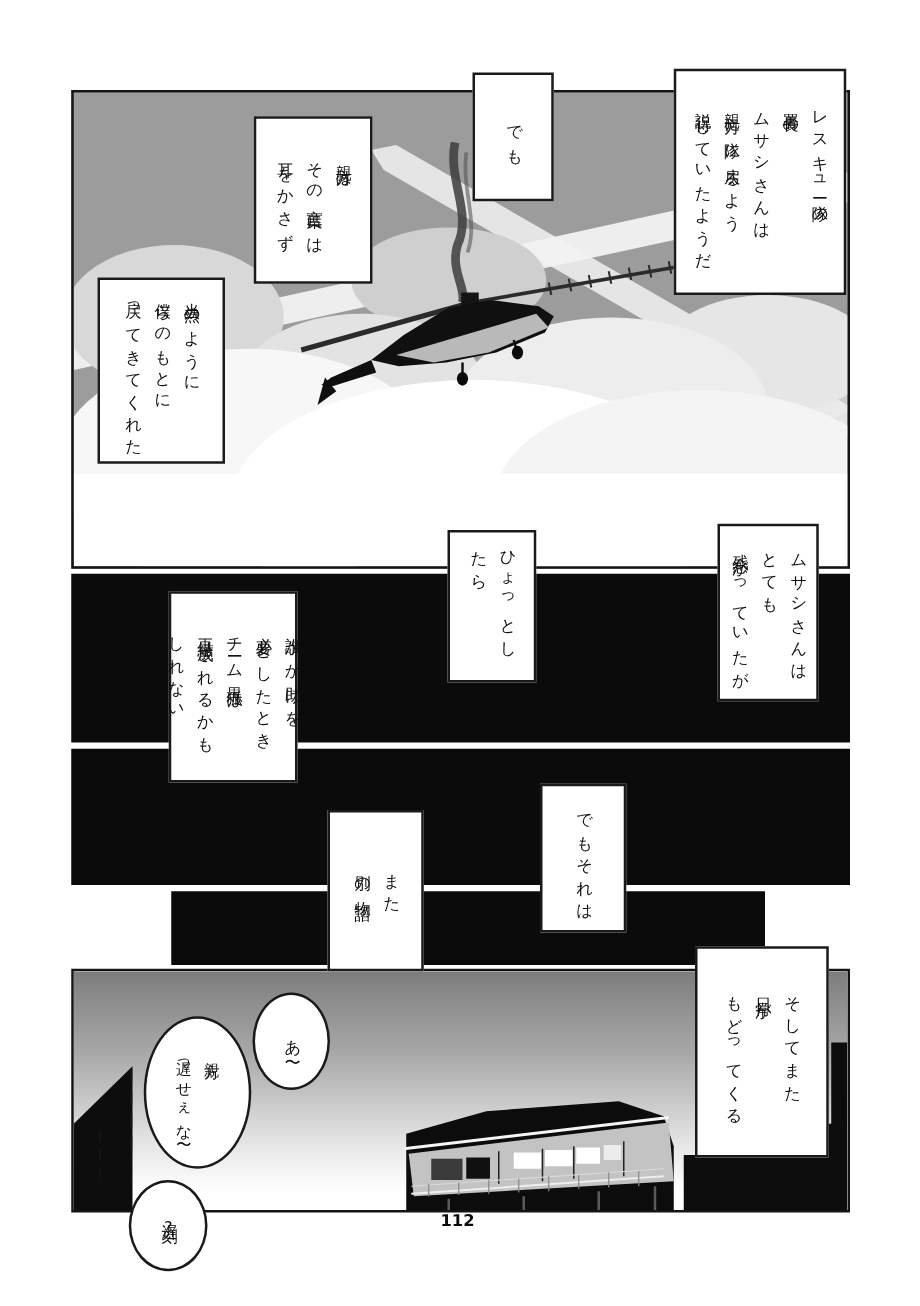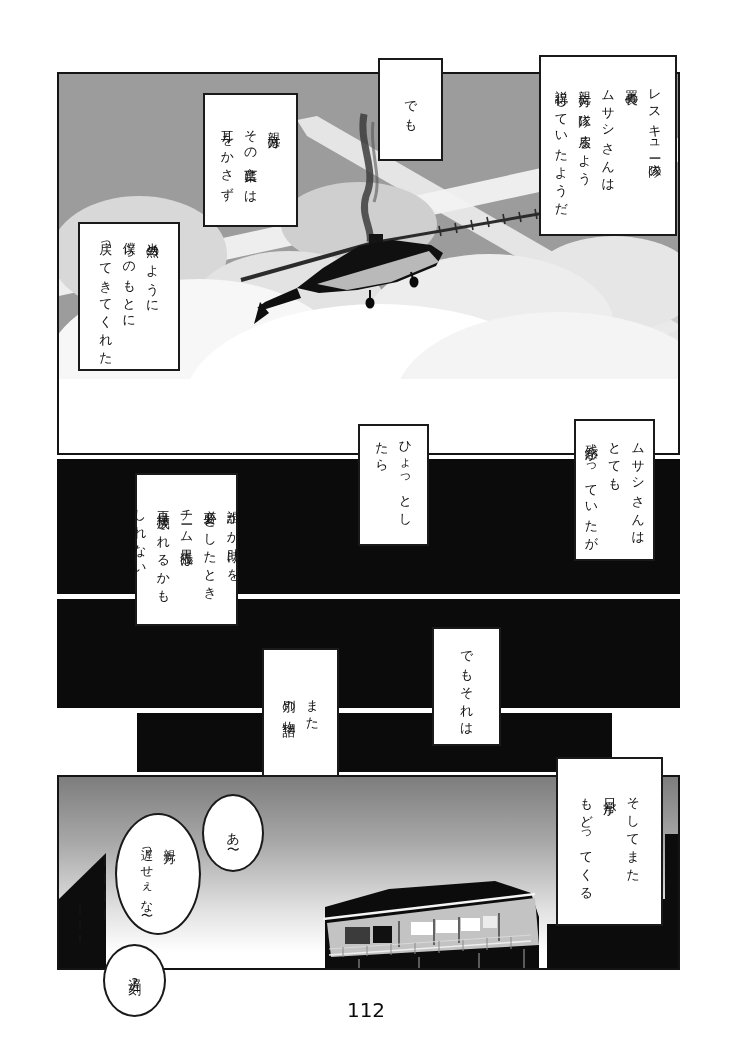--- a/index.html
+++ b/index.html
@@ -20,22 +20,22 @@
     position:absolute;background:#ffffff;border:2px solid #1a1a1a;
     display:flex;align-items:center;justify-content:center;
     z-index:5;box-sizing:border-box;padding:6px 8px;
   }
   .bubble{
     position:absolute;background:#ffffff;border:2px solid #1a1a1a;border-radius:50%;
     display:flex;align-items:center;justify-content:center;z-index:6;box-sizing:border-box;
   }
   .pageno{
     position:absolute;left:338px;top:970px;width:56px;text-align:center;
-    font-size:20px;font-weight:normal;color:#0a0a0a;z-index:7;
-    font-family:"DejaVu Sans",sans-serif;letter-spacing:0px;margin-top:28px;
+    font-size:13px;font-weight:bold;color:#0a0a0a;z-index:7;
+    font-family:"DejaVu Sans",sans-serif;letter-spacing:0px;
   }
   svg{display:block;}
 </style>
 </head>
 <body>
 
 <div class="page">
 
   <section class="panel panel-border" style="left:57px;top:72px;width:623px;height:383px;background:#9c9c9c;overflow:hidden;">
     <svg width="619" height="379" viewBox="0 0 619 379" preserveAspectRatio="none">

